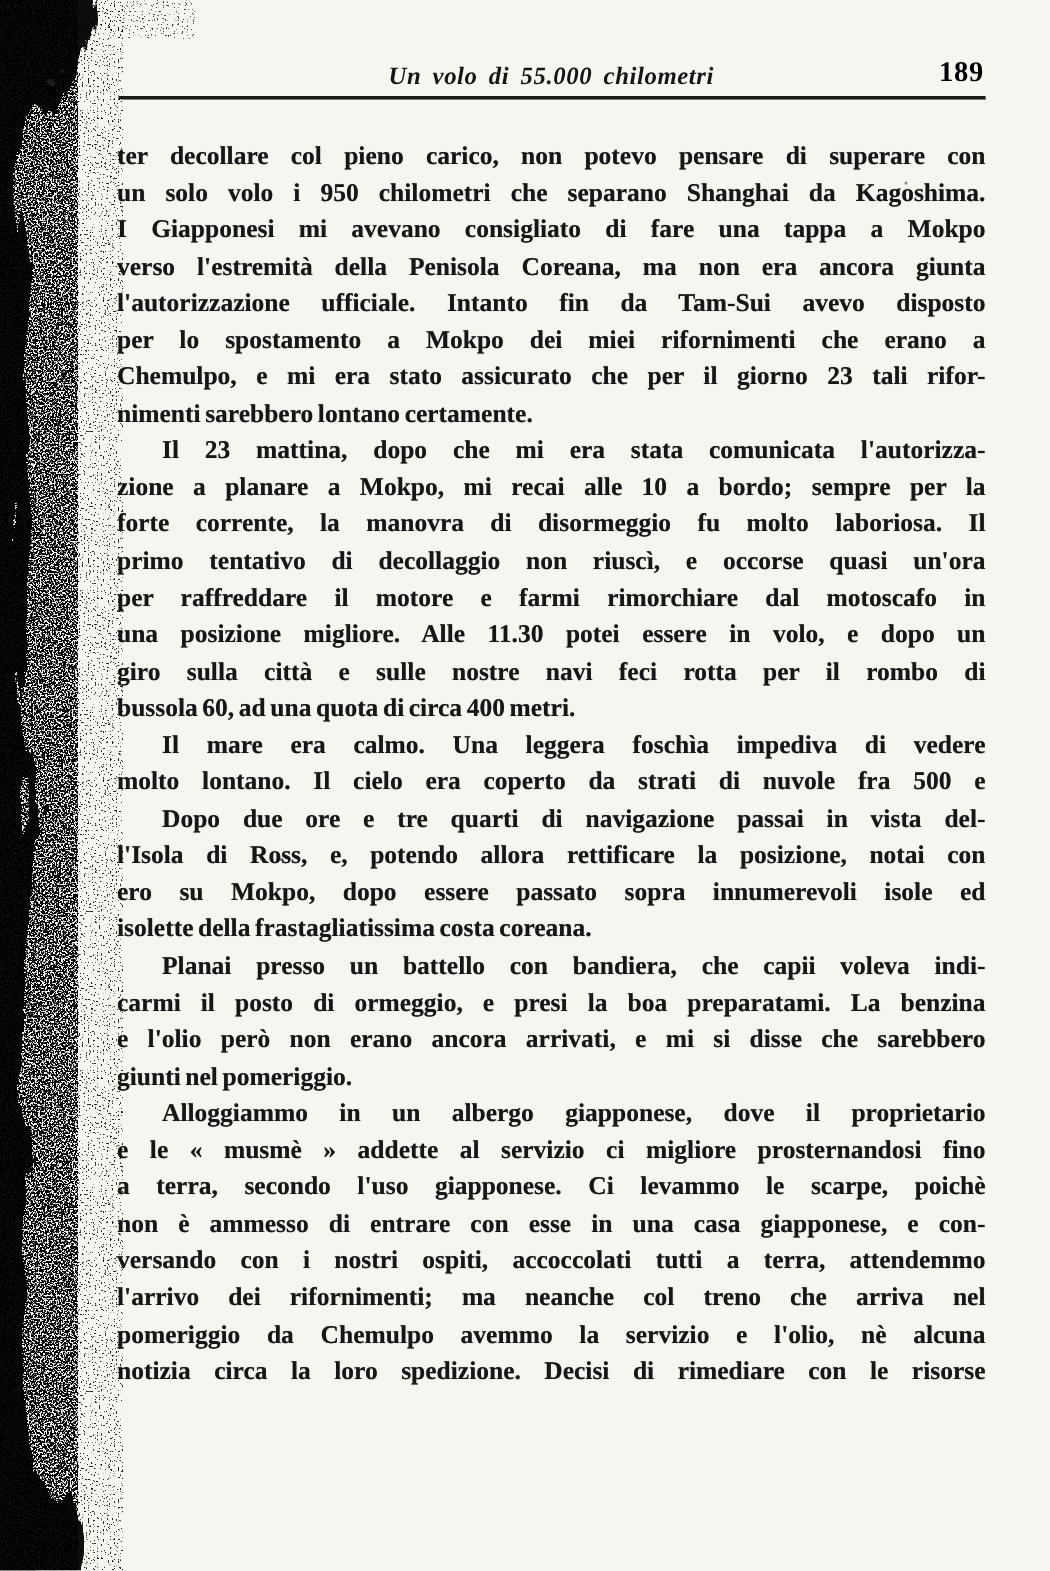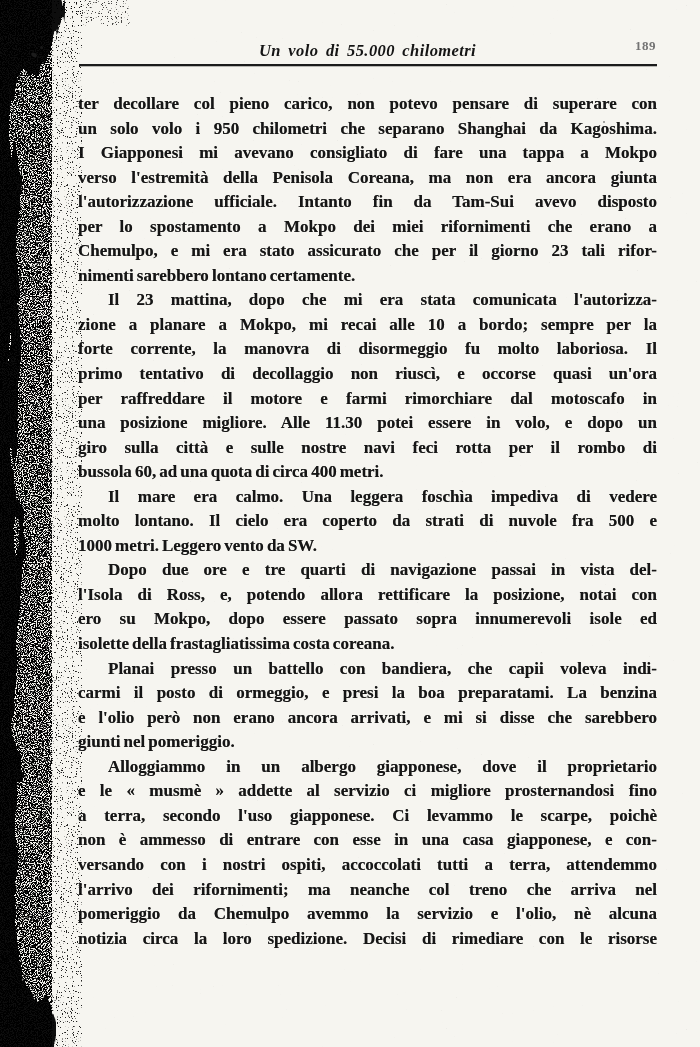--- a/index.html
+++ b/index.html
@@ -22,23 +22,23 @@
     font-weight: 700;
     font-size: 16.5px;
     letter-spacing: 0.4px;
     word-spacing: 3px;
     color: #151515;
   }
   .page-number {
     position: absolute;
     top: 38px; right: 44px;
     font-weight: 700;
-    font-size: 13px;
+    font-size: 19px;
     letter-spacing: 0.5px;
-    color: #737373;
+    color: #000000;
   }
   .header-rule {
     position: absolute;
     top: 64px; left: 79px; width: 578px; height: 2.4px;
     background: #1b1b1b;
     box-shadow: 0 0.5px 0.6px rgba(20,20,20,.55);
   }
 
   
   .body-text {
@@ -93,21 +93,20 @@
         <div class="line">forte corrente, la manovra di disormeggio fu molto laboriosa. Il</div>
         <div class="line">primo tentativo di decollaggio non riuscì, e occorse quasi un'ora</div>
         <div class="line">per raffreddare il motore e farmi rimorchiare dal motoscafo in</div>
         <div class="line">una posizione migliore. Alle 11.30 potei essere in volo, e dopo un</div>
         <div class="line">giro sulla città e sulle nostre navi feci rotta per il rombo di</div>
         <div class="line last">bussola 60, ad una quota di circa 400 metri.</div>
       </div>
       <div>
         <div class="line indent">Il mare era calmo. Una leggera foschìa impediva di vedere</div>
         <div class="line">molto lontano. Il cielo era coperto da strati di nuvole fra 500 e</div>
-        <div class="line last">1000 metri. Leggero vento da SW.</div>
       </div>
       <div>
         <div class="line indent">Dopo due ore e tre quarti di navigazione passai in vista del-</div>
         <div class="line">l'Isola di Ross, e, potendo allora rettificare la posizione, notai con</div>
         <div class="line">ero su Mokpo, dopo essere passato sopra innumerevoli isole ed</div>
         <div class="line last">isolette della frastagliatissima costa coreana.</div>
       </div>
       <div>
         <div class="line indent">Planai presso un battello con bandiera, che capii voleva indi-</div>
         <div class="line">carmi il posto di ormeggio, e presi la boa preparatami. La benzina</div>

